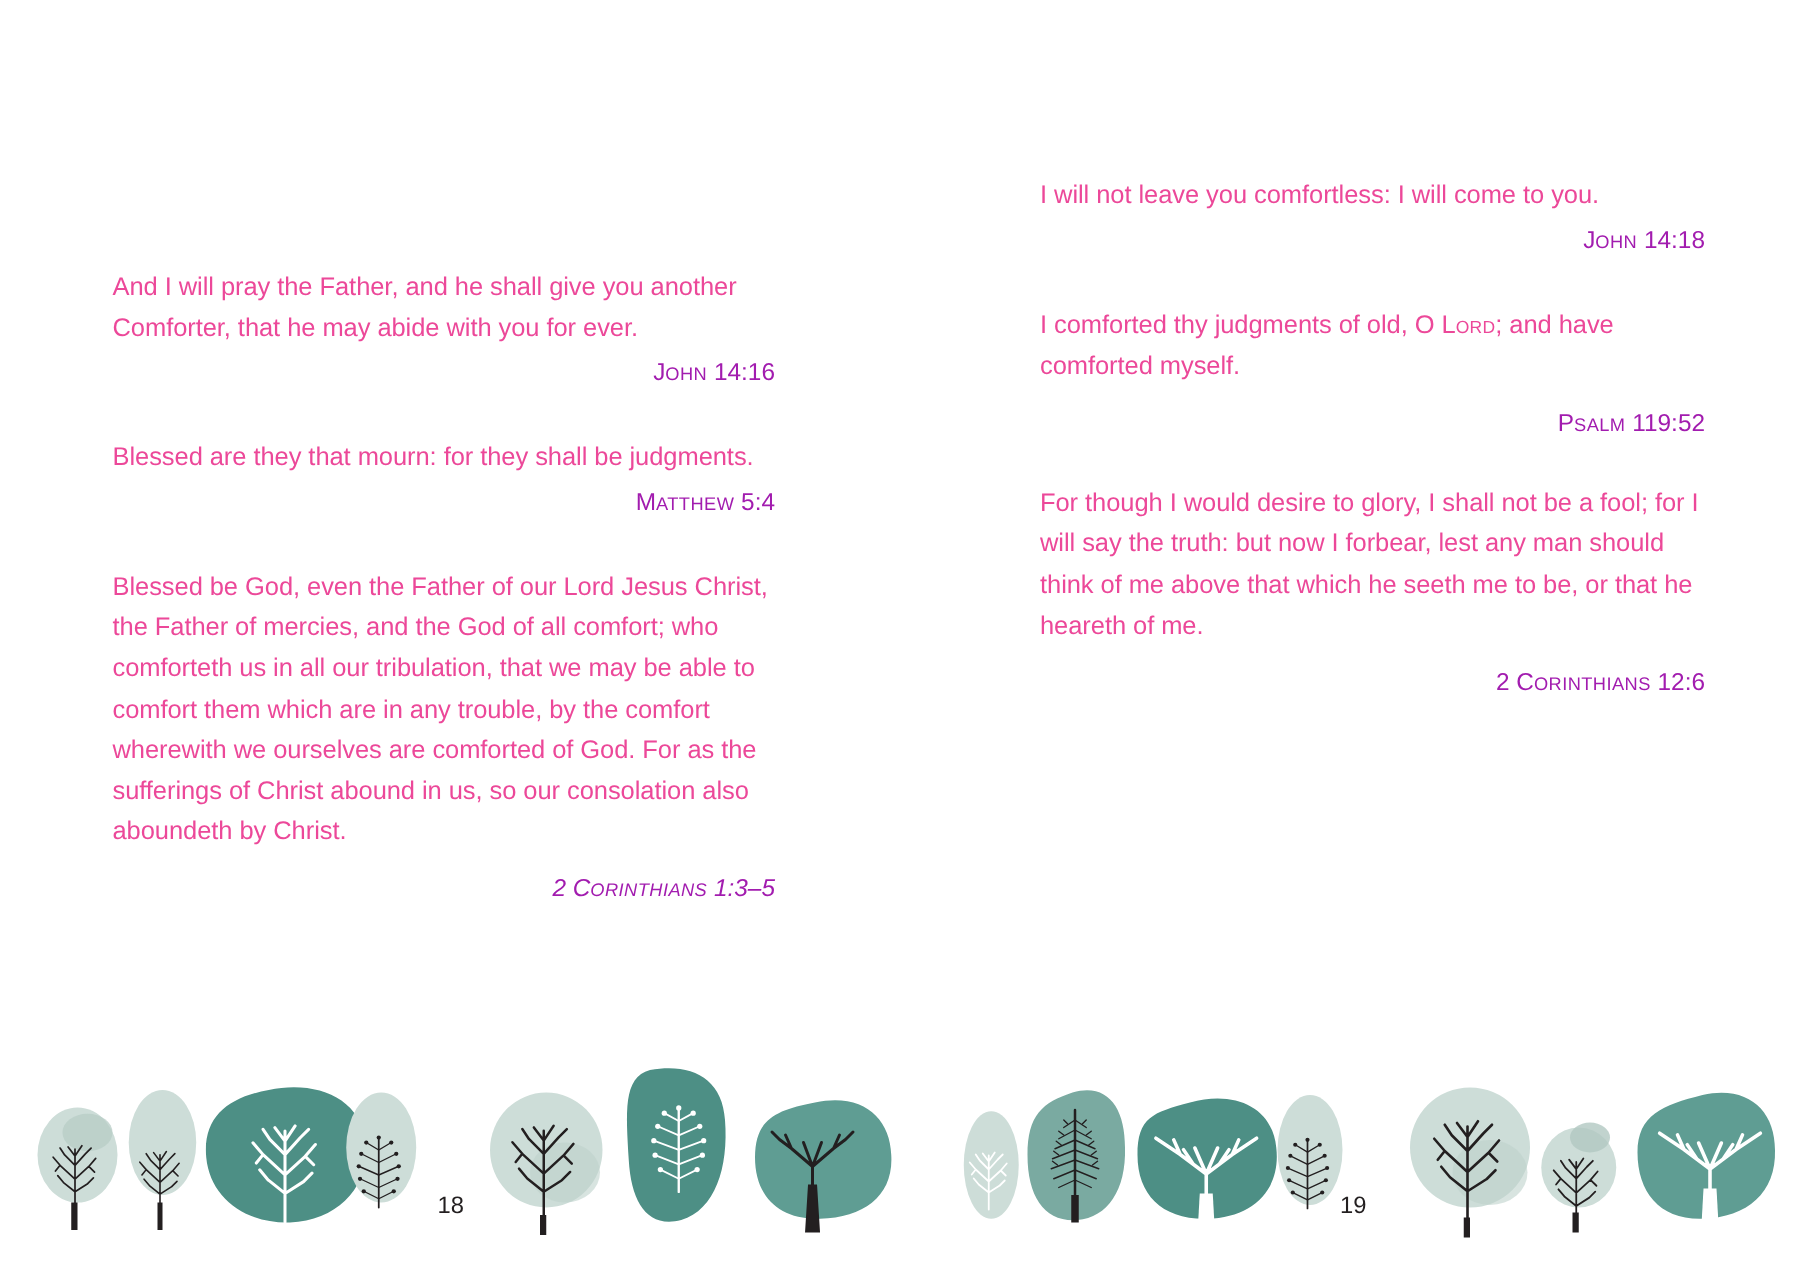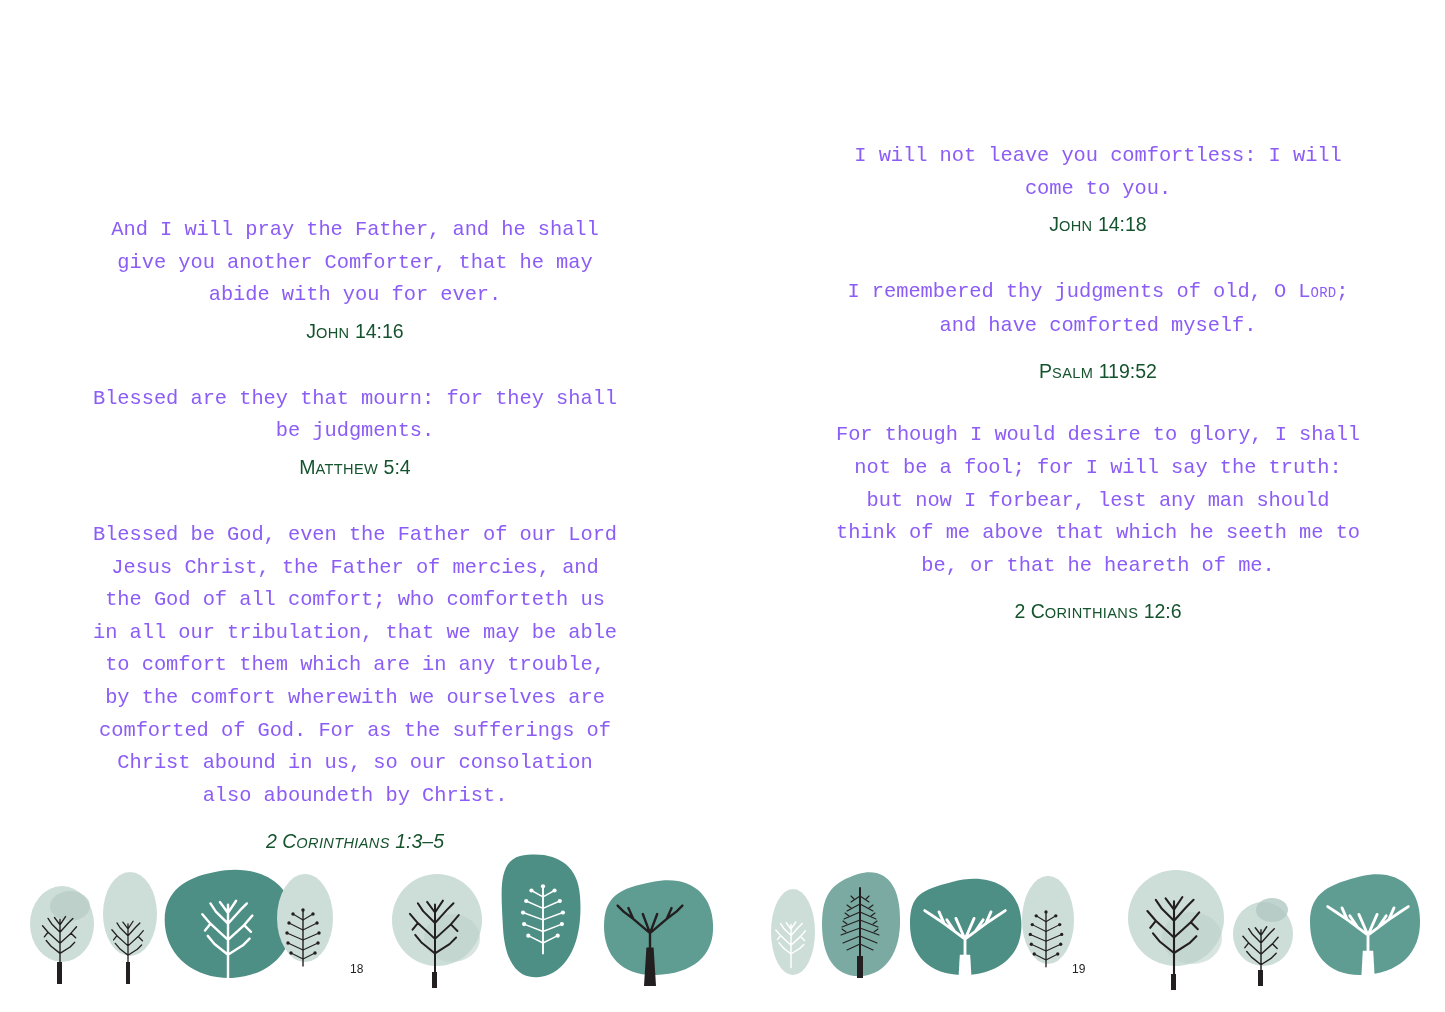--- a/index.html
+++ b/index.html
@@ -38,30 +38,29 @@
   .page-right .textcol { left: 110px; width: 532px; top: 140px; }
 
   
   .verse {
     margin: 0 0 36px 0;
   }
   .verse:last-child { margin-bottom: 0; }
   .verse-text {
     font-size: 20.4px;
     line-height: 32.6px;
-    color: #8b5cf6;
+    color: #ec4899;
     letter-spacing: -0.05px;
-    text-align: center;
-    font-family: Liberation Mono, monospace;
+    text-align: left;
   }
   .verse-ref {
     margin-top: 8px;
-    text-align: center;
+    text-align: right;
     font-size: 19px;
-    color: #14532d;
+    color: #a21caf;
     white-space: nowrap;
   }
   
   .sc-first { font-size: 19.5px; }
   .sc-rest  { font-size: 14.6px; letter-spacing: 0.35px; }
   .ref-num  { font-size: 19.5px; }
 
   
   .inline-sc-first { font-size: 20.4px; }
   .inline-sc-rest  { font-size: 14px; letter-spacing: 0.2px; }
@@ -93,21 +92,21 @@
   .footer-art {
     position: absolute;
     left: 0;
     bottom: 0;
     width: 100%;
     height: 170px;
   }
   .pagenum {
     position: absolute;
     bottom: 36px;
-    font-size: 12px;
+    font-size: 19px;
     color: #231f20;
     font-family: "Liberation Sans", sans-serif;
   }
   .pagenum-left  { left: 350px; }
   .pagenum-right { left: 1072px; }
 </style>
 </head>
 <body>
 
 <div class="spread">
@@ -138,21 +137,21 @@
   <div class="page page-right">
     <div class="textcol">
 
       <div class="verse">
         <div class="verse-text">I will not leave you comfortless: I will come to you.</div>
         <div class="verse-ref"><span class="sc-first">J</span><span class="sc-rest">OHN</span><span class="ref-num">&nbsp;</span><span class="ref-num">14:18</span></div>
       </div>
 
 
       <div class="verse" style="margin-top:40px;">
-        <div class="verse-text"><span>I remembered thy judgments of old, O </span><span class="inline-sc-first">L</span><span class="inline-sc-rest">ORD</span><span>; and have comforted myself.</span></div>
+        <div class="verse-text"><span>I comforted thy judgments of old, O </span><span class="inline-sc-first">L</span><span class="inline-sc-rest">ORD</span><span>; and have comforted myself.</span></div>
         <div class="verse-ref" style="margin-top:18px;"><span class="sc-first">P</span><span class="sc-rest">SALM</span><span class="ref-num">&nbsp;</span><span class="ref-num">119:52</span></div>
       </div>
 
 
       <div class="verse">
         <div class="verse-text">For though I would desire to glory, I shall not be a fool; for I will say the truth: but now I forbear, lest any man should think of me above that which he seeth me to be, or that he heareth of me.</div>
         <div class="verse-ref" style="margin-top:18px;"><span class="ref-num">2 </span><span class="sc-first">C</span><span class="sc-rest">ORINTHIANS</span><span class="ref-num">&nbsp;</span><span class="ref-num">12:6</span></div>
       </div>
 
     </div>

